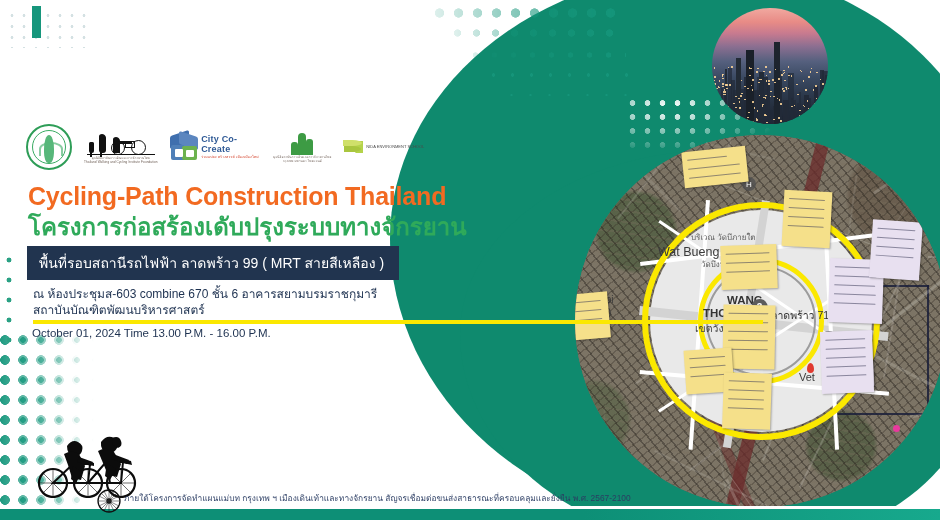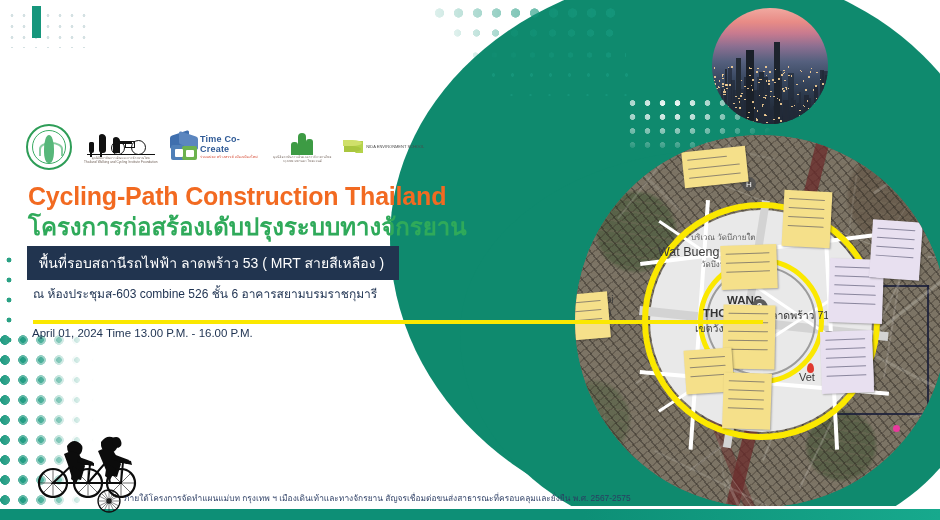--- a/index.html
+++ b/index.html
@@ -892,21 +892,21 @@
       <div class="ccc">
         <div class="ccc-cube">
           <span style="position:absolute;left:0;top:1px;width:19px;height:13px;background:#3f6fae;transform:skewY(-18deg);border-radius:2px;"></span>
           <span style="position:absolute;left:9px;top:2px;width:19px;height:13px;background:#5b86bf;transform:skewY(18deg);border-radius:2px;"></span>
           <span style="position:absolute;left:1px;top:13px;width:15px;height:15px;background:#4f7fb8;border-radius:2px;"></span>
           <span style="position:absolute;left:12px;top:14px;width:15px;height:14px;background:#6cb24e;border-radius:2px;"></span>
           <span style="position:absolute;left:5px;top:17px;width:8px;height:8px;background:#ffffff;border-radius:1px;"></span>
           <span style="position:absolute;left:16px;top:18px;width:8px;height:7px;background:#ffffff;border-radius:1px;"></span>
         </div>
         <div>
-          <div class="ccc-txt-main">Time  Co-Create</div>
+          <div class="ccc-txt-main">City  Co-Create</div>
           <div class="ccc-txt-sub">ร่วมแปลง สร้างสรรค์ เมืองเมืองใหม่</div>
         </div>
       </div>
 
       <div class="logo">
         <div class="mlogo">
           <i style="left:2px;  width:7px;  height:13px; border-radius:3px 3px 0 0;"></i>
           <i style="left:9px;  width:8px;  height:22px; border-radius:4px 4px 0 0;"></i>
           <i style="left:17px; width:7px;  height:16px; border-radius:3px 3px 0 0;"></i>
           <i style="left:2px;  width:22px; height:3px;"></i>
@@ -922,28 +922,29 @@
         </div>
         <div class="nida-txt">NIDA ENVIRONMENT SCHOOL</div>
       </div>
 
     </div>
 
     <div class="title-en">Cycling-Path Construction Thailand</div>
     <div class="title-th">โครงการก่อสร้องเดับปรุงระบบทางจักรยาน</div>
 
     <div class="subtitle-bar">
-      <span>พื้นที่รอบสถานีรถไฟฟ้า ลาดพร้าว 53 ( MRT สายสีเหลือง )</span>
+      <span>พื้นที่รอบสถานีรถไฟฟ้า ลาดพร้าว 99 ( MRT สายสีเหลือง )</span>
     </div>
 
     <div class="venue">
-      <div>ณ ห้องประชุมส-603 combine 526 ชั้น 6 อาคารสยามบรมราชกุมารี</div>
+      <div>ณ ห้องประชุมส-603 combine 670 ชั้น 6 อาคารสยามบรมราชกุมารี</div>
+      <div>สถาบันบัณฑิตพัฒนบริหารศาสตร์</div>
     </div>
 
-    <div class="datetime">April 01, 2024 Time 13.00 P.M. - 16.00 P.M.</div>
+    <div class="datetime">October 01, 2024 Time 13.00 P.M. - 16.00 P.M.</div>
   </div>
 
   <svg class="cyclists" viewBox="0 0 118 78">
     <g fill="#0c0c0c">
       <circle cx="25" cy="63" r="14" fill="none" stroke="#0c0c0c" stroke-width="2.2"></circle>
       <circle cx="93" cy="63" r="14" fill="none" stroke="#0c0c0c" stroke-width="2.2"></circle>
       <circle cx="60" cy="63" r="14" fill="none" stroke="#0c0c0c" stroke-width="2.2"></circle>
       <g stroke="#0c0c0c" stroke-width=".6">
         <line x1="25" y1="49" x2="25" y2="77"></line>
           <line x1="11" y1="63" x2="39" y2="63"></line>
@@ -986,17 +987,17 @@
           <line x1="21" y1="5" x2="5" y2="21"></line>
         <line x1="8" y1="3" x2="18" y2="23"></line>
           <line x1="18" y1="3" x2="8" y2="23"></line>
         <line x1="3" y1="8" x2="23" y2="18"></line>
           <line x1="23" y1="8" x2="3" y2="18"></line>
       </g>
       <circle cx="13" cy="13" r="2"></circle>
     </g>
   </svg>
 
-  <div class="footer-note">ภายใต้โครงการจัดทำแผนแม่บท กรุงเทพ ฯ เมืองเดินเท้าและทางจักรยาน สัญจรเชื่อมต่อขนส่งสาธารณะที่ครอบคลุมและยั่งยืน พ.ศ.  2567-2575</div>
+  <div class="footer-note">ภายใต้โครงการจัดทำแผนแม่บท กรุงเทพ ฯ เมืองเดินเท้าและทางจักรยาน สัญจรเชื่อมต่อขนส่งสาธารณะที่ครอบคลุมและยั่งยืน พ.ศ.  2567-2100</div>
 
   <div class="bottom-strip-white"></div>
   <div class="bottom-strip"></div>
 </div>
 
 </body></html>

